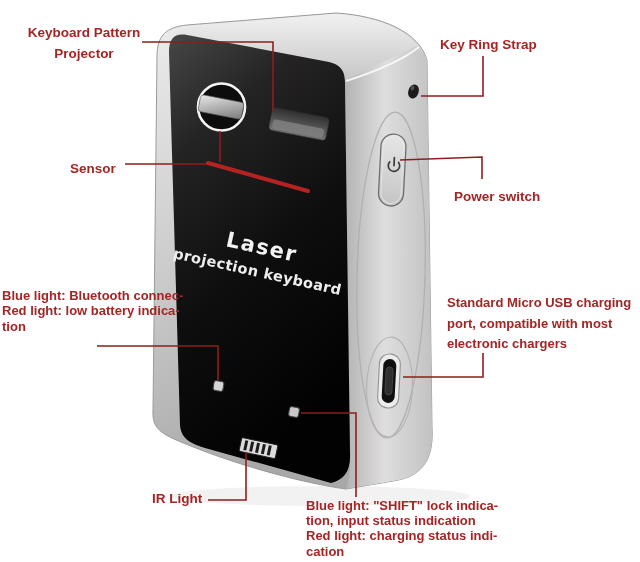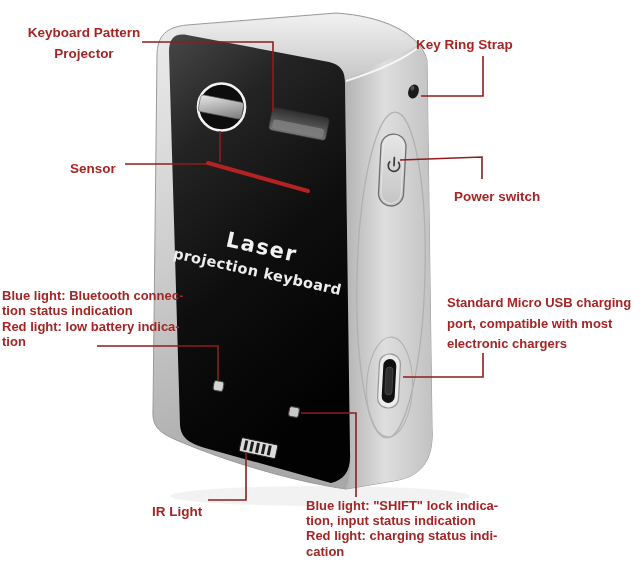--- a/index.html
+++ b/index.html
@@ -13,26 +13,26 @@
     position:relative;width:640px;height:562px;background:var(--background);
     overflow:hidden;font-family:"Liberation Sans", sans-serif;
   }
   .device-svg{position:absolute;left:0;top:0;width:640px;height:562px;}
   .lbl{
     position:absolute;color:var(--label-red);font-weight:bold;
     font-family:"Liberation Sans", sans-serif;white-space:nowrap;
   }
   .lbl .ln{white-space:nowrap;}
   .lbl-kpp{left:18px;top:23px;width:132px;text-align:center;font-size:13.5px;line-height:20.5px;}
-  .lbl-krs{left:416px;top:37px;font-size:13.5px;}
+  .lbl-krs{left:440px;top:37px;font-size:13.5px;}
   .lbl-sensor{left:70px;top:153px;font-size:13.5px;margin-top:8px;}
   .lbl-power{left:454px;top:189px;font-size:13.5px;}
   .lbl-bt{left:2px;top:288px;font-size:13px;line-height:15.4px;width:220px;}
   .lbl-usb{left:447px;top:293px;font-size:13px;line-height:20.5px;width:195px;}
-  .lbl-ir{left:152px;top:491px;font-size:13.5px;margin-top:13px;}
+  .lbl-ir{left:152px;top:491px;font-size:13.5px;}
   .lbl-shift{left:306px;top:498px;font-size:13px;line-height:15.2px;width:235px;}
   .ann{fill:none;stroke:var(--line-red);stroke-width:1.6px;}
   .beam{stroke:var(--beam-red);stroke-width:4px;stroke-linecap:round;}
   .brand1{font-family:"DejaVu Sans", sans-serif;font-weight:600;font-size:21px;fill:#f2f2f2;letter-spacing:1.5px;}
   .brand2{font-family:"DejaVu Sans", sans-serif;font-weight:600;font-size:14.5px;fill:#ededed;letter-spacing:0.4px;}
 </style>
 </head>
 <body>
 
 <div class="stage">
@@ -158,21 +158,20 @@
   </div>
 
   <div class="lbl lbl-krs">Key Ring Strap</div>
 
   <div class="lbl lbl-sensor">Sensor</div>
 
   <div class="lbl lbl-power">Power switch</div>
 
   <div class="lbl lbl-bt">
     <div class="ln">Blue light: Bluetooth connec-</div>
-    <div class="ln">tion status indication</div>
     <div class="ln">Red light: low battery indica-</div>
     <div class="ln">tion</div>
   </div>
 
   <div class="lbl lbl-usb">
     <div class="ln">Standard Micro USB charging</div>
     <div class="ln">port, compatible with most</div>
     <div class="ln">electronic chargers</div>
   </div>
 

